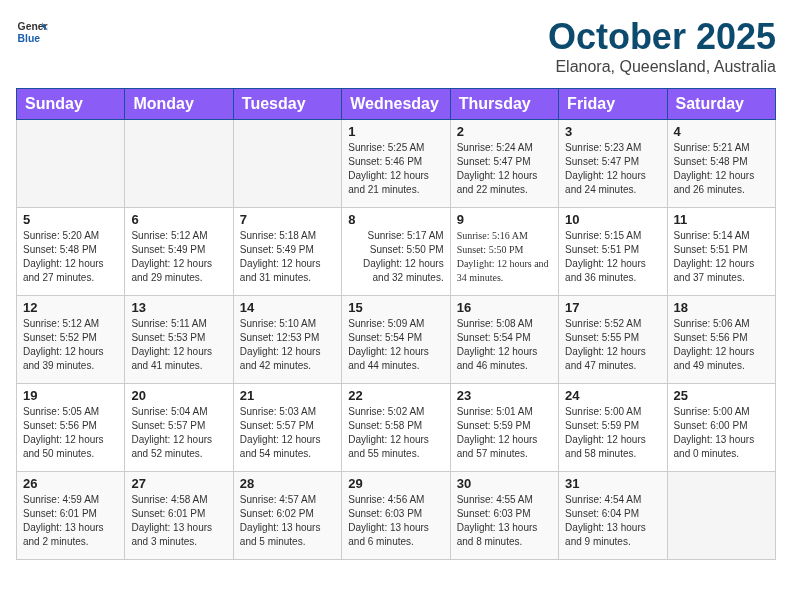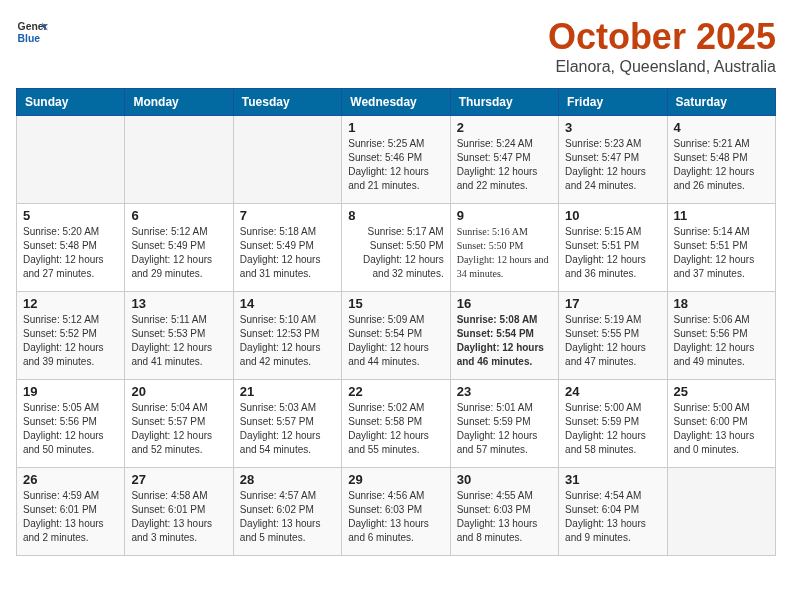--- a/index.html
+++ b/index.html
@@ -26,35 +26,35 @@
       width: 32px;
       height: 32px;
       margin-right: 4px;
     }
     .title-block {
       text-align: right;
     }
     .month-title {
       font-size: 36px;
       font-weight: bold;
-      color: #c2410c;
+      color: #0c4a6e;
     }
     .location {
       font-size: 16px;
       color: #444;
     }
     .calendar {
       width: 100%;
       border-collapse: collapse;
       border: 1px solid #ccc;
     }
     .calendar th {
-      background: #0369a1;
+      background: #8b5cf6;
       color: #fff;
-      font-size: 12px;
+      font-size: 16px;
       font-weight: bold;
       text-align: left;
       padding: 6px 8px;
       border: 1px solid #1a4f9d;
     }
     .calendar td {
       vertical-align: top;
       border: 1px solid #ccc;
       padding: 4px 6px;
       width: calc(100% / 7);
@@ -205,27 +205,27 @@
 Daylight: 12 hours and 42 minutes.</div>
         </td>
         <td>
           <div class="day-num">15</div>
           <div class="day-info" style="white-space: pre-line;">Sunrise: 5:09 AM
 Sunset: 5:54 PM
 Daylight: 12 hours and 44 minutes.</div>
         </td>
         <td>
           <div class="day-num">16</div>
-          <div class="day-info" style="white-space: pre-line; font-weight: bold;">Sunrise: 5:08 AM
+          <div class="day-info" style="white-space: pre-line;">Sunrise: 5:08 AM
 Sunset: 5:54 PM
 Daylight: 12 hours and 46 minutes.</div>
         </td>
         <td>
           <div class="day-num">17</div>
-          <div class="day-info" style="white-space: pre-line;">Sunrise: 5:19 AM
+          <div class="day-info" style="white-space: pre-line;">Sunrise: 5:52 AM
 Sunset: 5:55 PM
 Daylight: 12 hours and 47 minutes.</div>
         </td>
         <td>
           <div class="day-num">18</div>
           <div class="day-info" style="white-space: pre-line;">Sunrise: 5:06 AM
 Sunset: 5:56 PM
 Daylight: 12 hours and 49 minutes.</div>
         </td>
       </tr>

